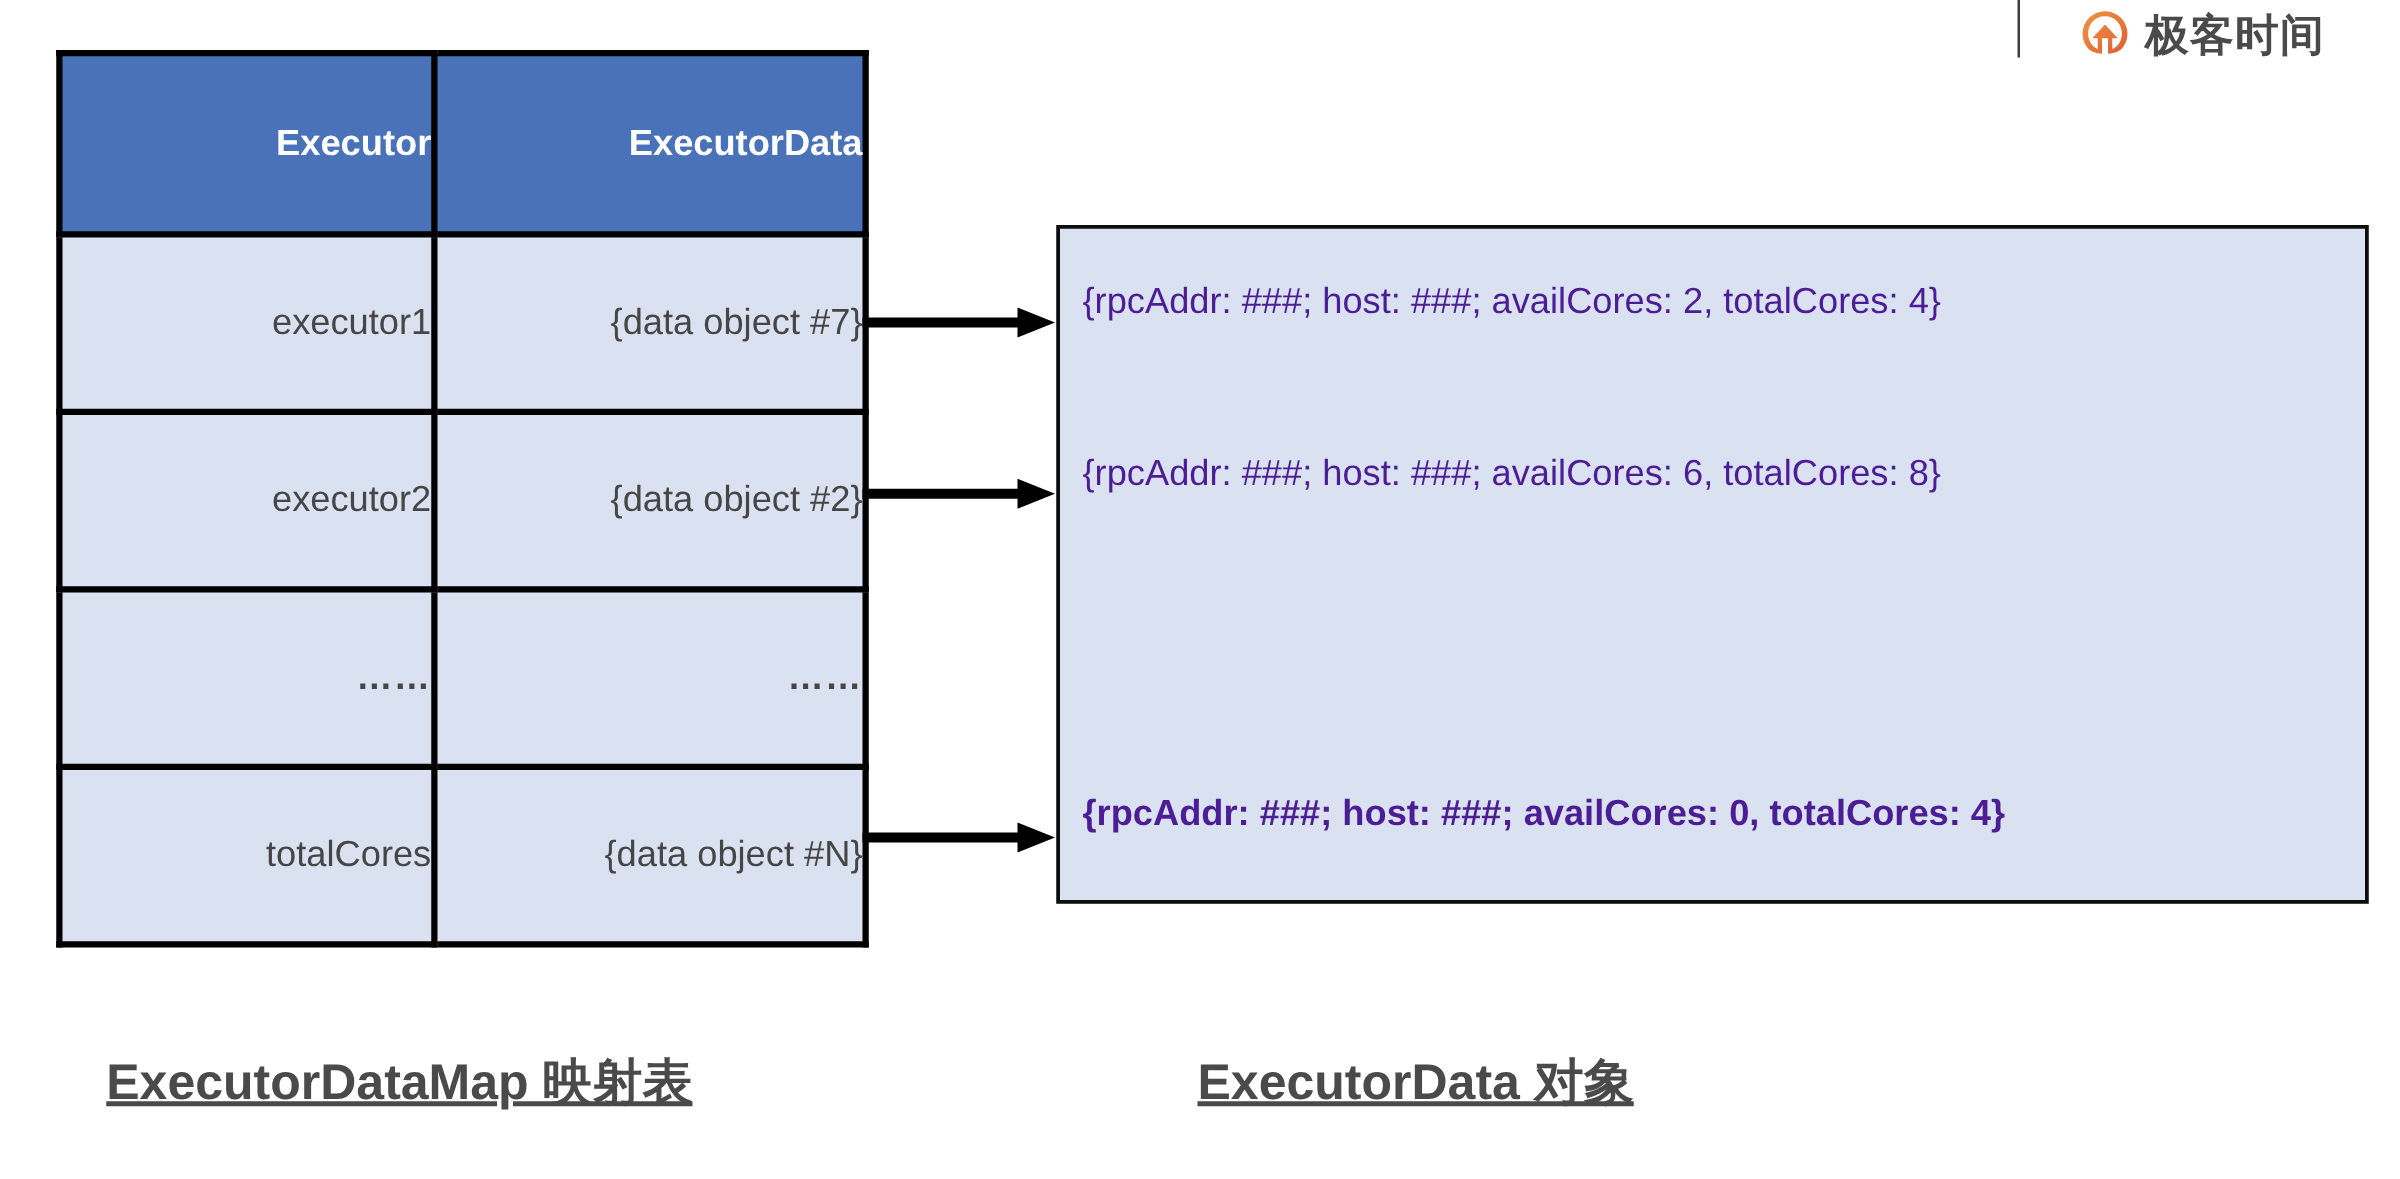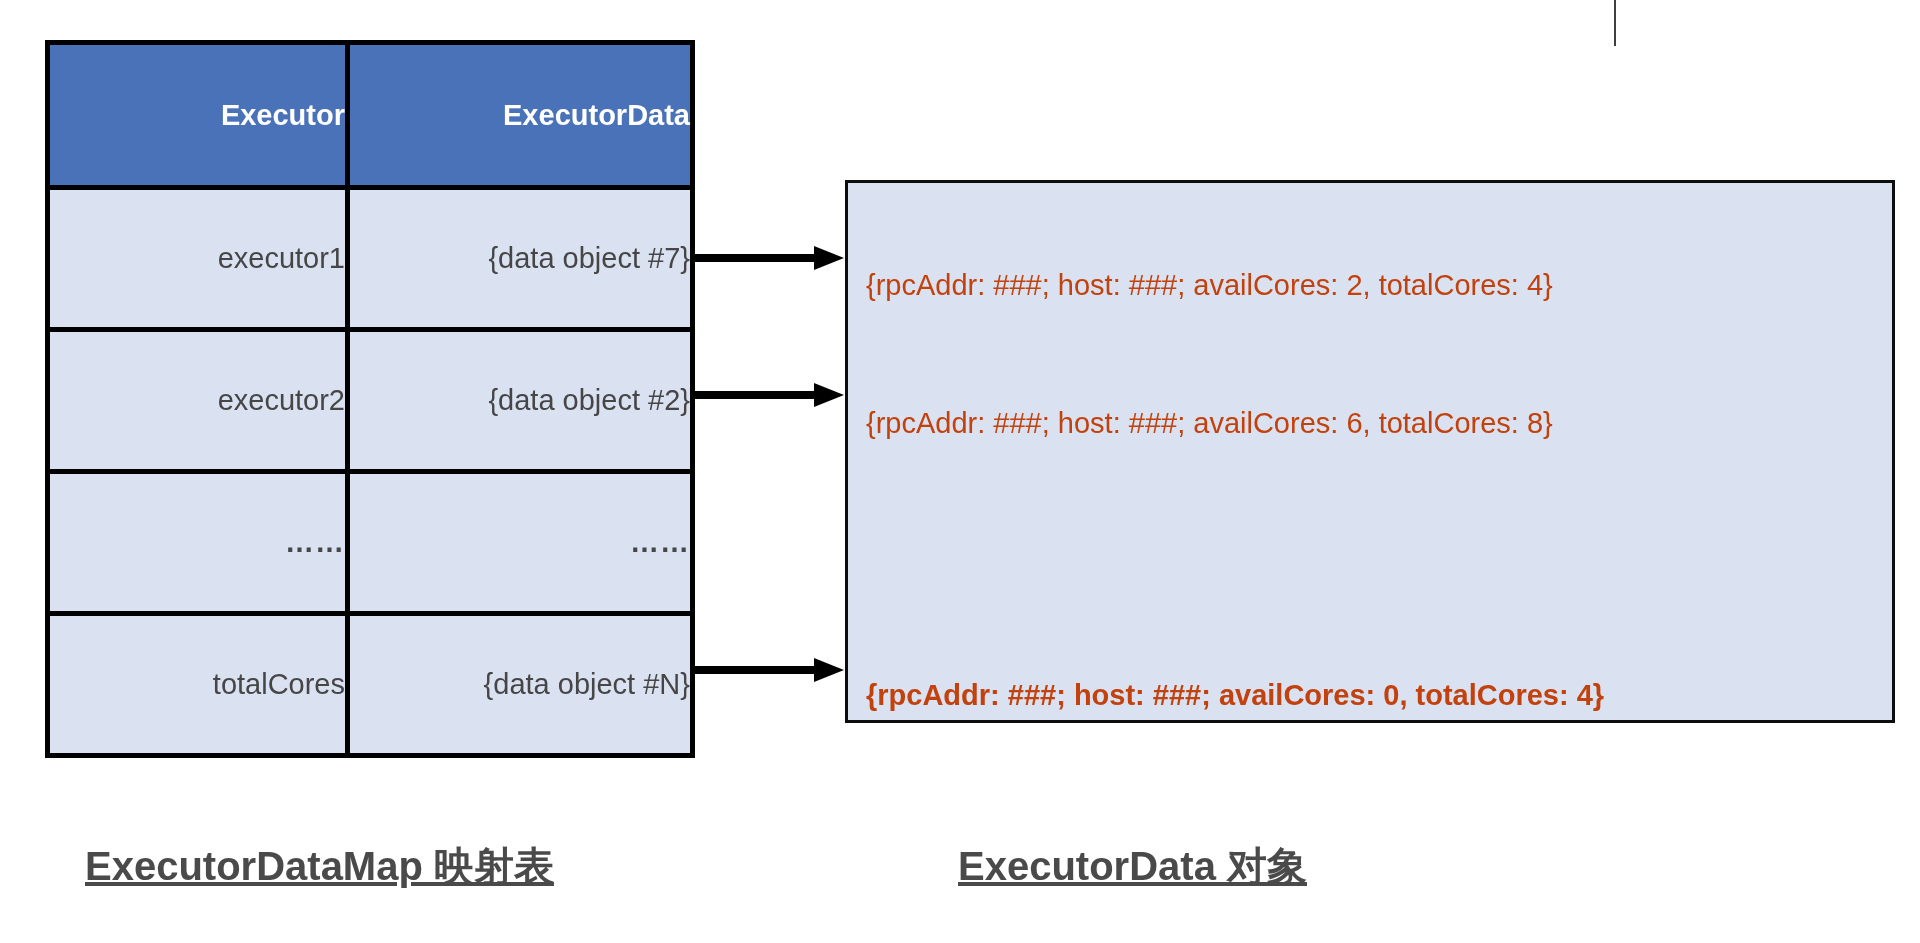--- a/index.html
+++ b/index.html
@@ -97,24 +97,23 @@
     width: 1050px;
     height: 543px;
     background: #dae1f0;
     border: 3px solid #0d0d0d;
     box-sizing: border-box;
   }
   .data-line {
     position: absolute;
     left: 18px;
     font-size: 29px;
-    color: #c2410c;
+    color: #4c1d95;
     white-space: nowrap;
     line-height: 1;
-    margin-top: 44px;
   }
   .data-line-1 { top: 44px; }
   .data-line-2 { top: 182px; }
   .data-line-3 { top: 454px; font-weight: bold; }
 
   
   .arrow {
     position: absolute;
     left: 690px;
     width: 155px;
@@ -153,20 +152,37 @@
     text-decoration: underline;
   }
   .caption-left  { left: 85px;  top: 846px; }
   .caption-right { left: 958px; top: 846px; }
 </style>
 </head>
 <body>
 
 <div class="brand">
   <div class="brand-divider"></div>
+  <div class="brand-inner">
+    <span class="brand-mark">
+      <svg width="44" height="44" viewBox="0 0 44 44" xmlns="http://www.w3.org/2000/svg">
+        <defs>
+          <linearGradient id="gtgrad" x1="0" y1="0" x2="1" y2="1">
+            <stop offset="0%" stop-color="#f0943f"></stop>
+            <stop offset="100%" stop-color="#de5d35"></stop>
+          </linearGradient>
+        </defs>
+        <circle cx="22" cy="21" r="18" fill="url(#gtgrad)"></circle>
+        <path d="M22 7 C13.7 7 8.5 13.4 8.5 21 C8.5 26.6 11.6 31.3 16.2 33.3 L16.2 24.6 L11.8 24.6 L22 13.6 L32.2 24.6 L27.8 24.6 L27.8 33.3 C32.4 31.3 35.5 26.6 35.5 21 C35.5 13.4 30.3 7 22 7 Z" fill="#ffffff"></path>
+        <path d="M19.6 24.6 L24.4 24.6 L24.4 37.8 L19.6 37.8 Z" fill="#ffffff"></path>
+        <path d="M9 33 C13 38.5 31 38.5 35 33 C31 42 13 42 9 33 Z" fill="#ffffff"></path>
+      </svg>
+    </span>
+    <span class="brand-text">极客时间</span>
+  </div>
 </div>
 
 <table class="map-table">
   <colgroup>
     <col class="col-key">
     <col class="col-val">
   </colgroup>
   <thead>
     <tr>
       <th>Executor</th>

